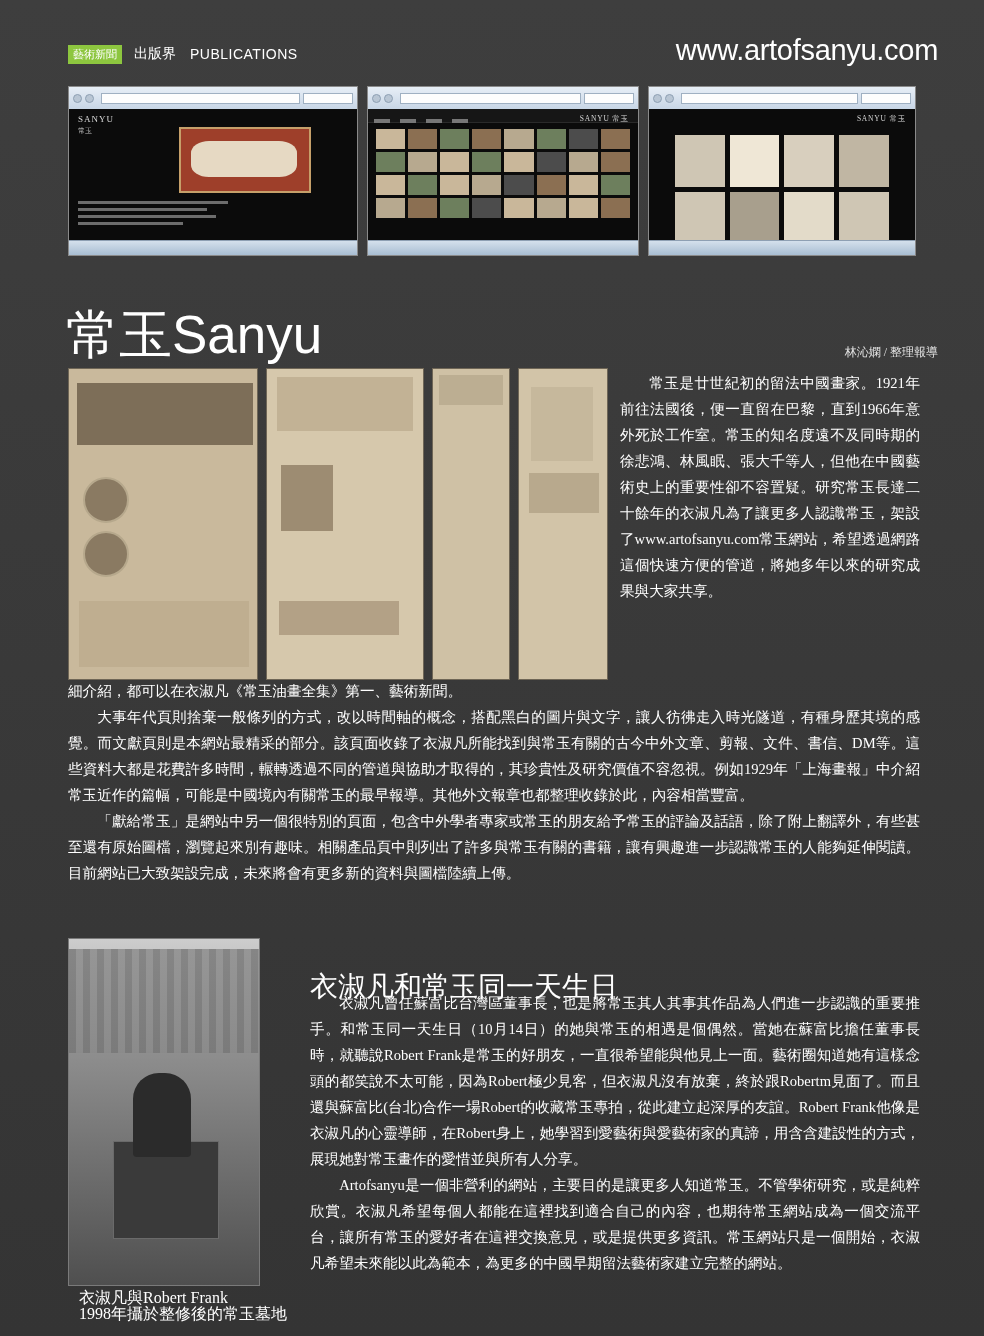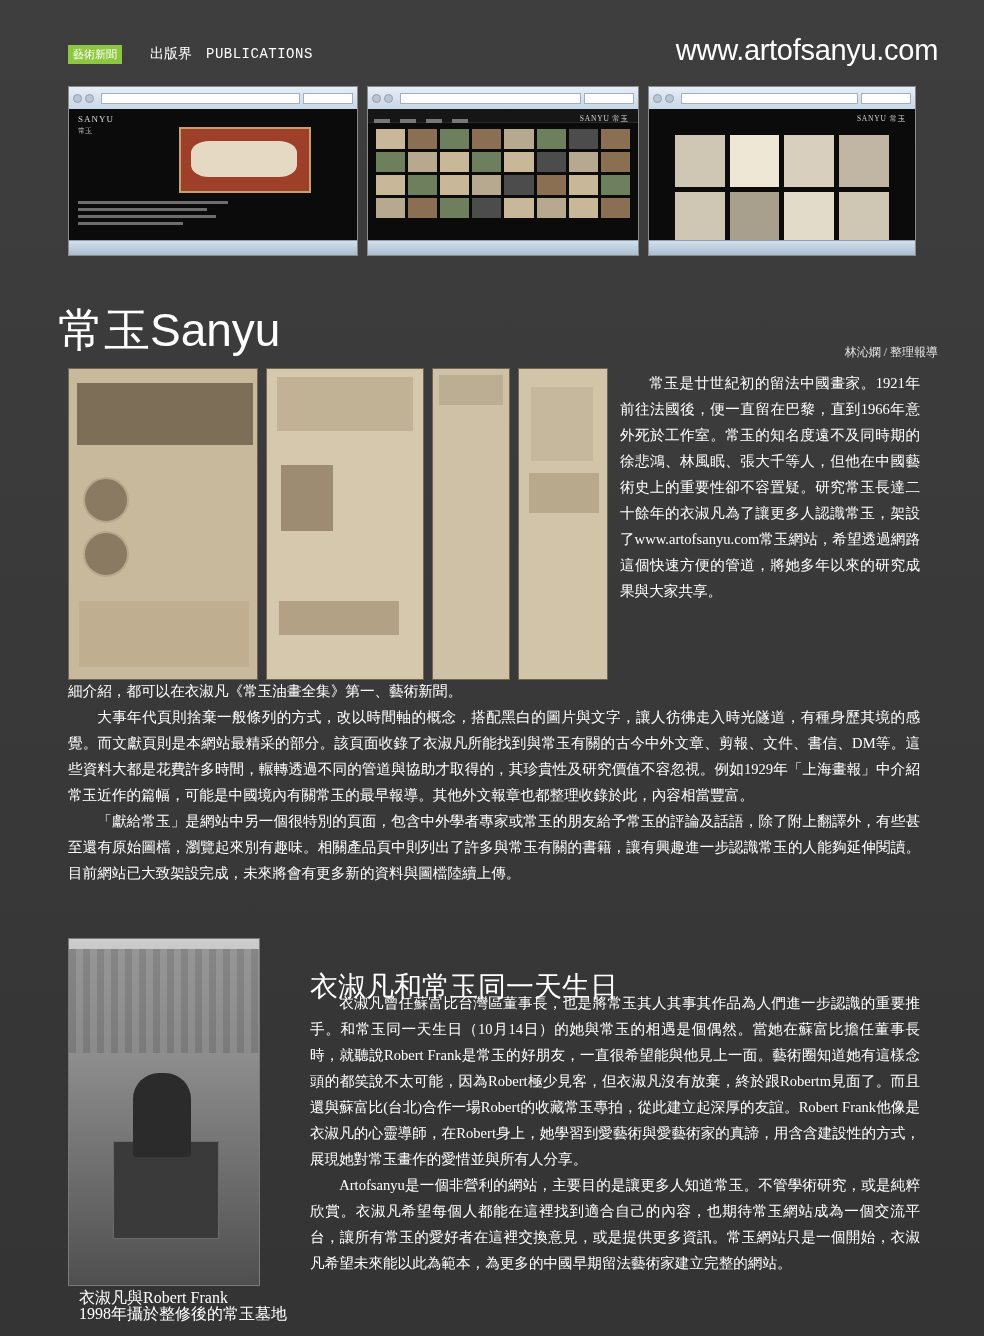--- a/index.html
+++ b/index.html
@@ -26,32 +26,32 @@
     font-size:11px;
     line-height:16px;
     padding:1px 5px 2px 5px;
     font-family:"Liberation Sans",sans-serif;
     vertical-align:middle;
   }
   .tag-cn{
     display:inline-block;
     color:#ffffff;
     font-size:14px;
-    margin-left:24px;
+    margin-left:8px;
     vertical-align:middle;
     font-family:"Liberation Sans",sans-serif;
   }
   .tag-en{
     display:inline-block;
     color:#ffffff;
     font-size:14px;
     margin-left:10px;
     letter-spacing:0.5px;
     vertical-align:middle;
-    font-family:Liberation Mono, monospace;
+    font-family:Liberation Sans, sans-serif;
   }
   .site-url{
     position:absolute;right:0;top:-10px;
     font-size:29px;
     color:#ffffff;
     font-family:"Liberation Sans",sans-serif;
     letter-spacing:-0.3px;
   }
   
   .shots{
@@ -102,22 +102,22 @@
   .s2-grid div:nth-child(7n){background:#4c4c4c;}
   .s3-grid{position:absolute;left:26px;right:26px;top:26px;display:grid;grid-template-columns:repeat(4,1fr);gap:5px;}
   .s3-grid div{height:52px;background:#cfc6b4;}
   .s3-grid div:nth-child(2){background:#efe7d6;}
   .s3-grid div:nth-child(3){background:#d8cfbe;}
   .s3-grid div:nth-child(4){background:#c0b6a3;}
   .s3-grid div:nth-child(6){background:#a89f8d;}
   .s3-grid div:nth-child(7){background:#e3dbc9;}
   
   .title{
-    position:absolute;left:58px;top:300px;
-    font-size:46px;letter-spacing:0px;color:#ffffff;
+    position:absolute;left:66px;top:300px;
+    font-size:53px;letter-spacing:0px;color:#ffffff;
     font-family:"Liberation Sans",sans-serif;font-weight:400;
   }
   .byline{
     position:absolute;right:46px;top:344px;
     font-size:12px;color:#e3e3e3;
   }
   
   .clips{position:absolute;left:68px;top:368px;width:540px;height:312px;display:flex;gap:8px;}
   .clip{background:#cdbfa4;border:1px solid #6f6656;position:relative;overflow:hidden;}
   .c1{width:192px;background:#c9b99c;}

